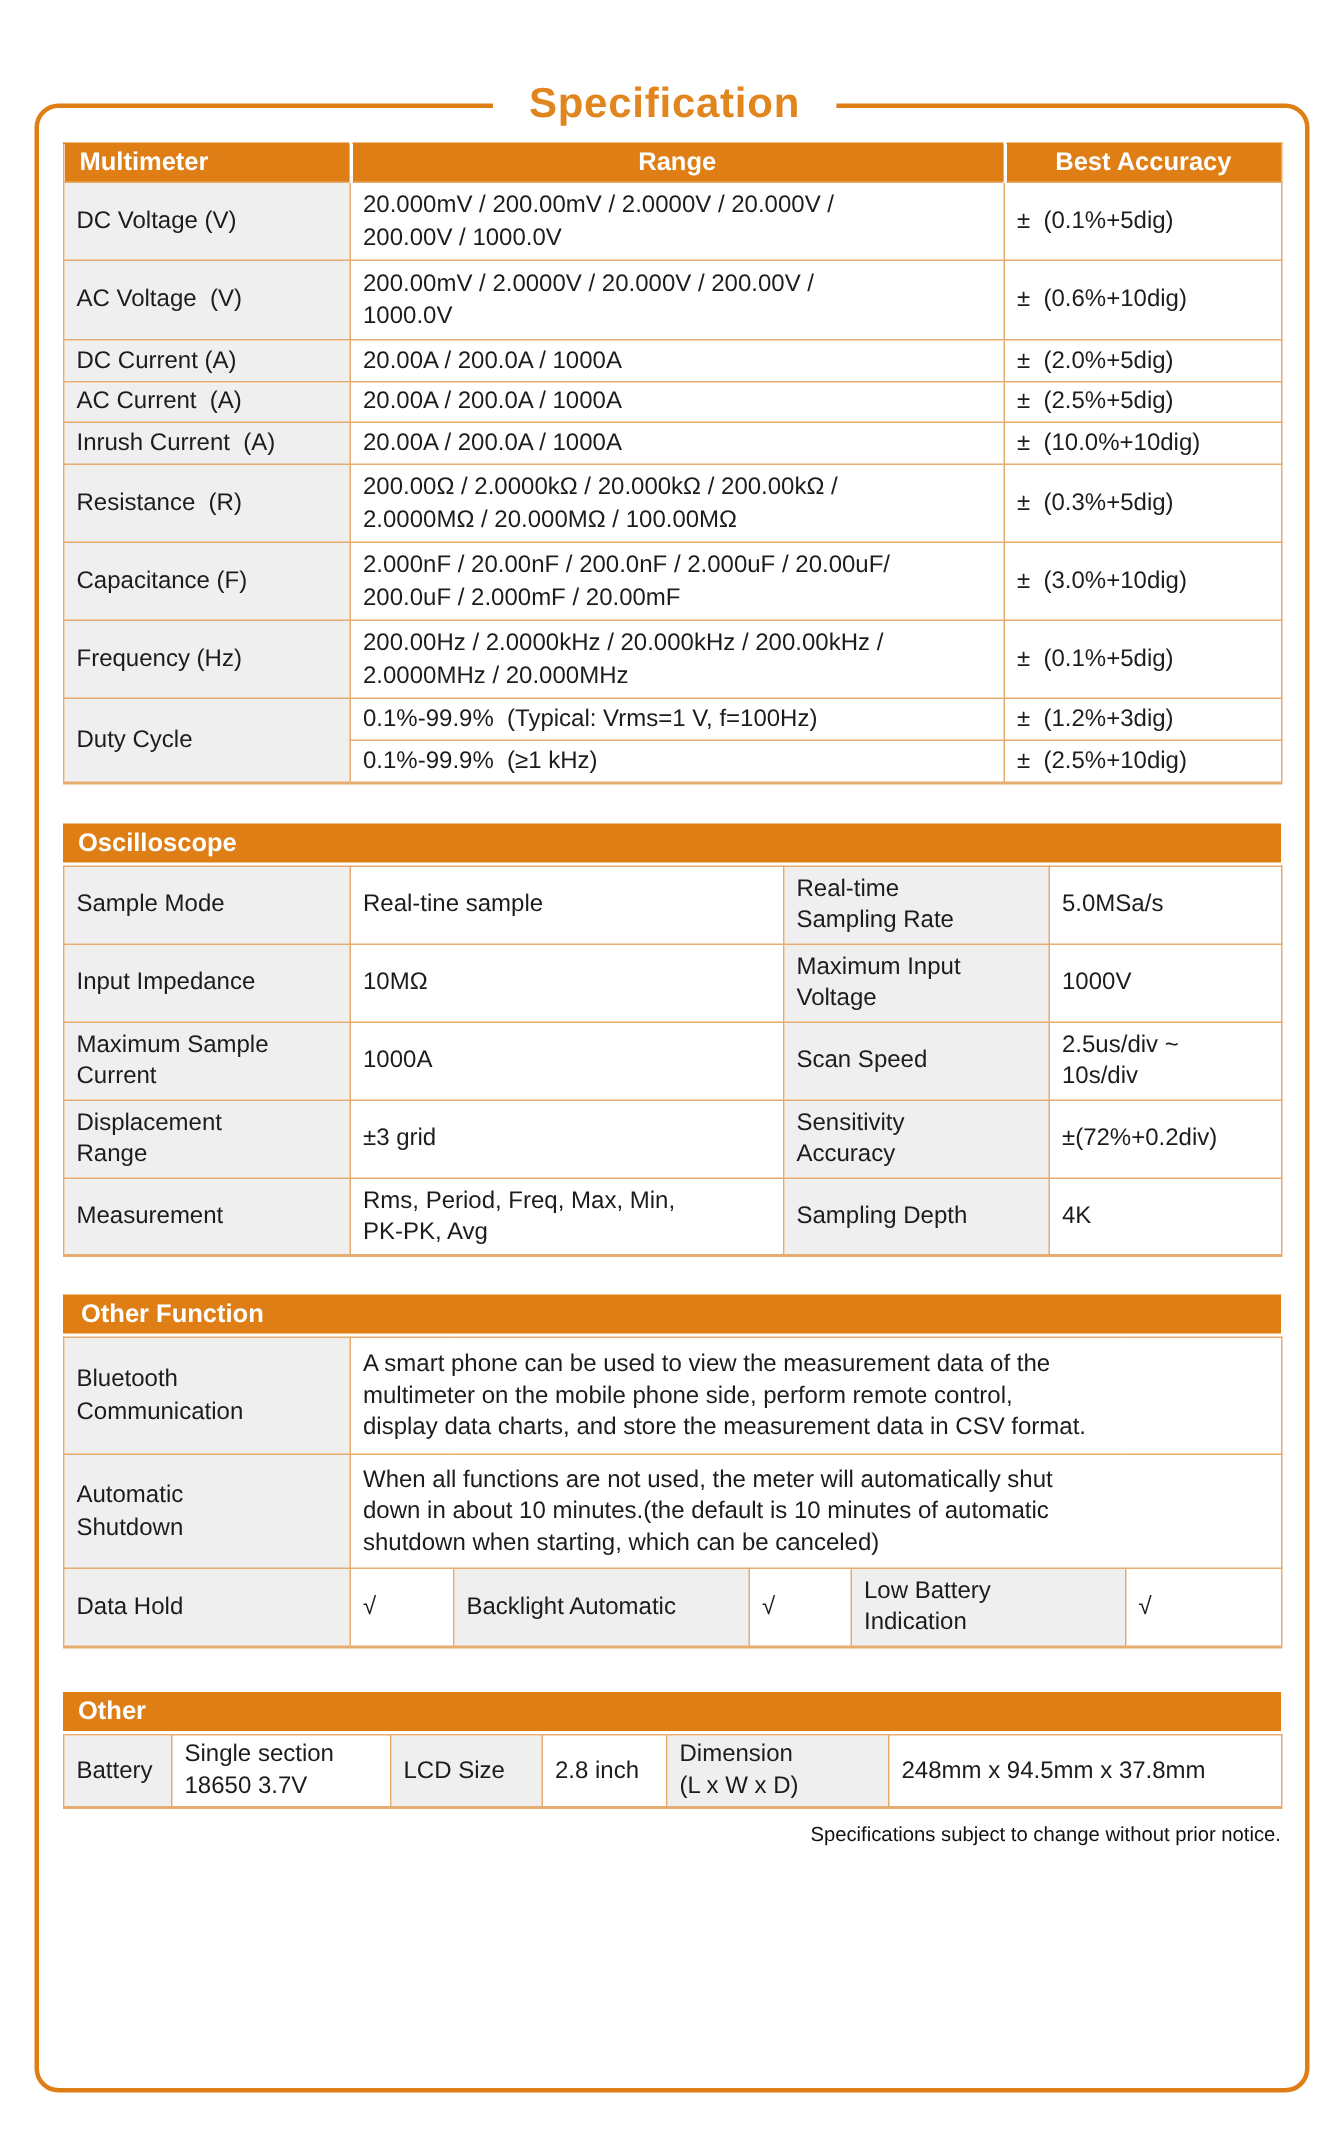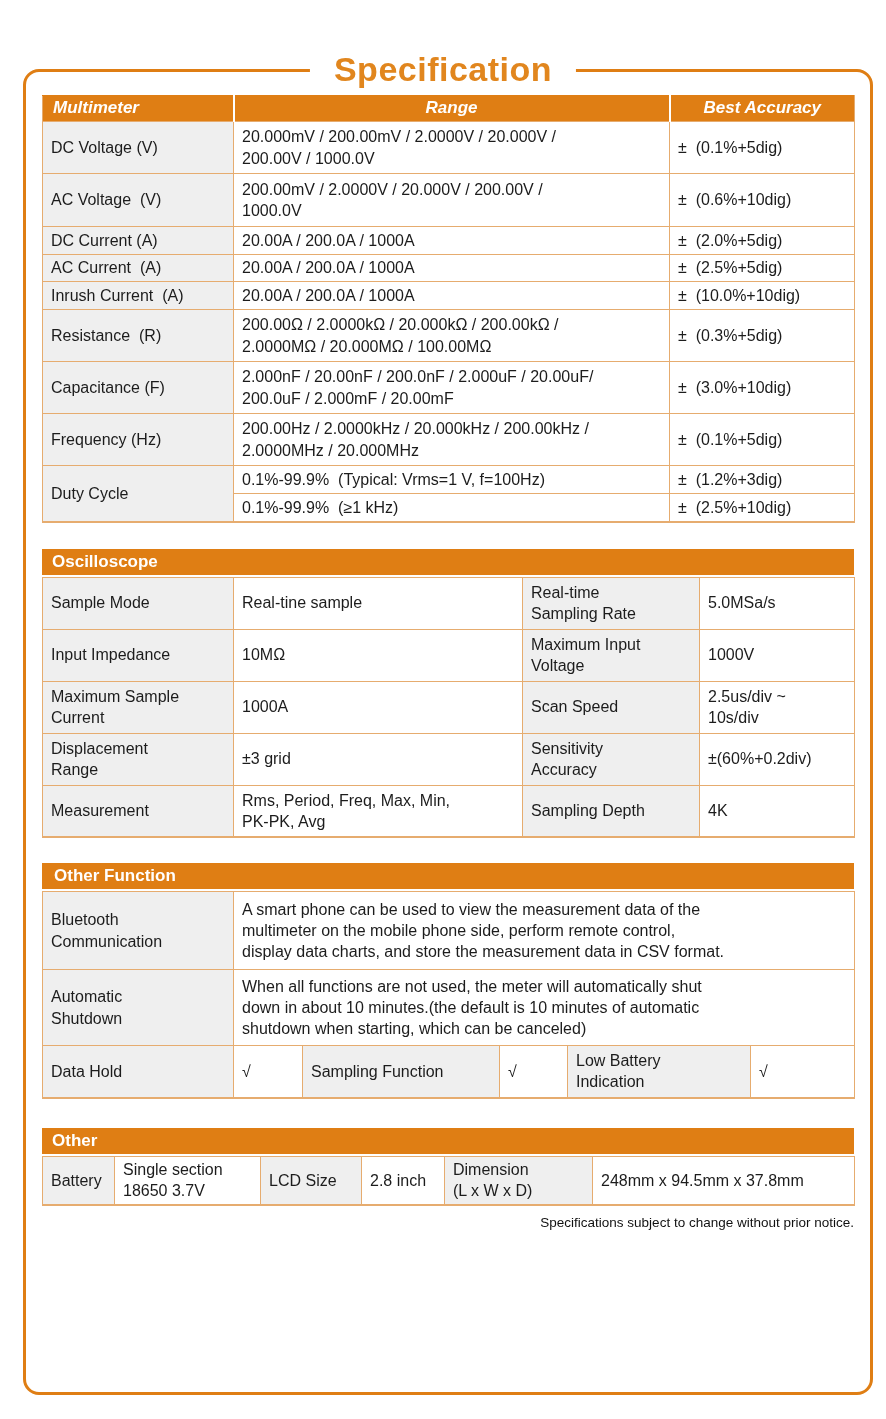--- a/index.html
+++ b/index.html
@@ -4,21 +4,21 @@
 <style>
   html,body{margin:0;padding:0;}
   body{
     width:886px;height:1419px;position:relative;background:#fff;
     font-family:"Liberation Sans","DejaVu Sans",sans-serif;
     color:var(--text,#1C1C1C);
   }
   .title{
     position:absolute;top:47px;left:50%;transform:translateX(-50%);
     background:#fff;padding:0 24px;z-index:2;
-    font-size:34px;line-height:44px;font-weight:bold;letter-spacing:.5px;
+    font-size:28px;line-height:44px;font-weight:bold;letter-spacing:.5px;
     color:var(--title-color,#E1861E);white-space:nowrap;
   }
   .frame{
     position:absolute;left:23px;top:69px;width:850px;height:1326px;
     box-sizing:border-box;border:3px solid var(--accent,#DF7E14);
     border-radius:16px;background:#fff;
   }
   .bar{
     width:812px;margin-left:16px;box-sizing:border-box;
     height:26px;line-height:26px;padding-left:10px;
@@ -32,21 +32,20 @@
   }
   .tbl td,.tbl th{
     border:1px solid var(--border,#E6AC6F);
     padding:1px 8px;vertical-align:middle;
     font-size:16px;line-height:1.32;white-space:pre-wrap;overflow:hidden;
   }
   .tbl th{
     background:var(--accent,#DF7E14);color:#fff;font-weight:bold;font-size:17px;
     text-align:center;border-top-color:var(--accent,#DF7E14);
     border-left:2px solid rgba(255,255,255,.8);
-    font-style:italic;
   }
   .tbl th:first-child{border-left:1px solid var(--border,#E6AC6F);text-align:left;padding-left:10px;}
   .label{background:var(--label-bg,#EFEFEF);}
   .acc{padding-left:12px;}
   .muted{color:var(--muted,#A3A3A3);}
   .mm{margin-top:23px;}
   .gap26{margin-top:26px;} .gap25{margin-top:25px;padding-left:12px;} .gap29{margin-top:29px;}
   .r26{height:26px;} .r27{height:27px;} .r28{height:28px;margin-top:24px;}
   .r52{height:52px;margin-left:37px;} .r53{height:53px;} .r54{height:49px;}
   .r76{height:76px;} .r78{height:78px;}
@@ -161,21 +160,21 @@
         <td class="label">Scan Speed</td>
         <td>2.5us/div ~
 10s/div</td>
       </tr>
       <tr class="r52">
         <td class="label">Displacement
 Range</td>
         <td>±3 grid</td>
         <td class="label">Sensitivity
 Accuracy</td>
-        <td>±(60%+0.2div)</td>
+        <td>±(72%+0.2div)</td>
       </tr>
       <tr class="r52">
         <td class="label">Measurement</td>
         <td>Rms, Period, Freq, Max, Min,
 PK-PK, Avg</td>
         <td class="label">Sampling Depth</td>
         <td>4K</td>
       </tr>
     </tbody>
   </table>
@@ -201,21 +200,21 @@
       <tr class="r76">
         <td class="label">Automatic
 Shutdown</td>
         <td colspan="5">When all functions are not used, the meter will automatically shut
 down in about 10 minutes.(the default is 10 minutes of automatic
 shutdown when starting, which can be canceled)</td>
       </tr>
       <tr class="r52">
         <td class="label">Data Hold</td>
         <td>√</td>
-        <td class="label">Sampling Function</td>
+        <td class="label">Backlight Automatic</td>
         <td>√</td>
         <td class="label">Low Battery
 Indication</td>
         <td>√</td>
       </tr>
     </tbody>
   </table>
 
   <div class="bar gap29">Other</div>
   <table class="tbl">

